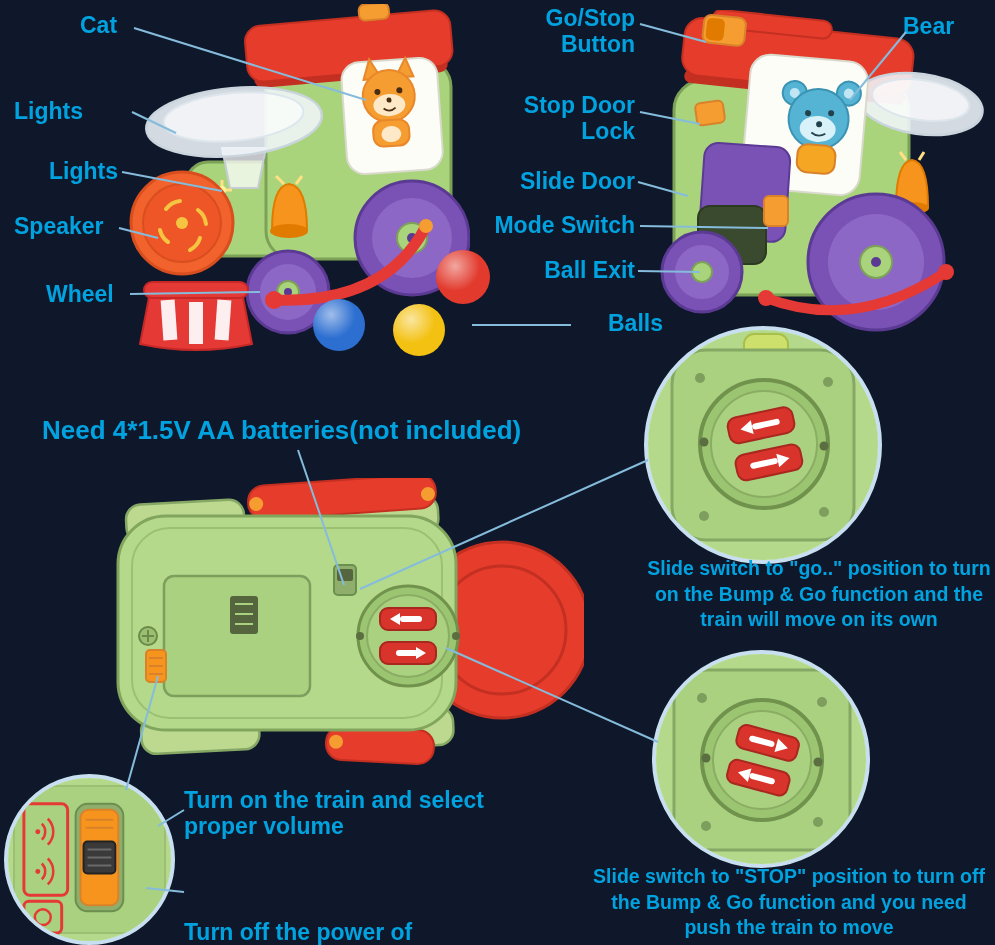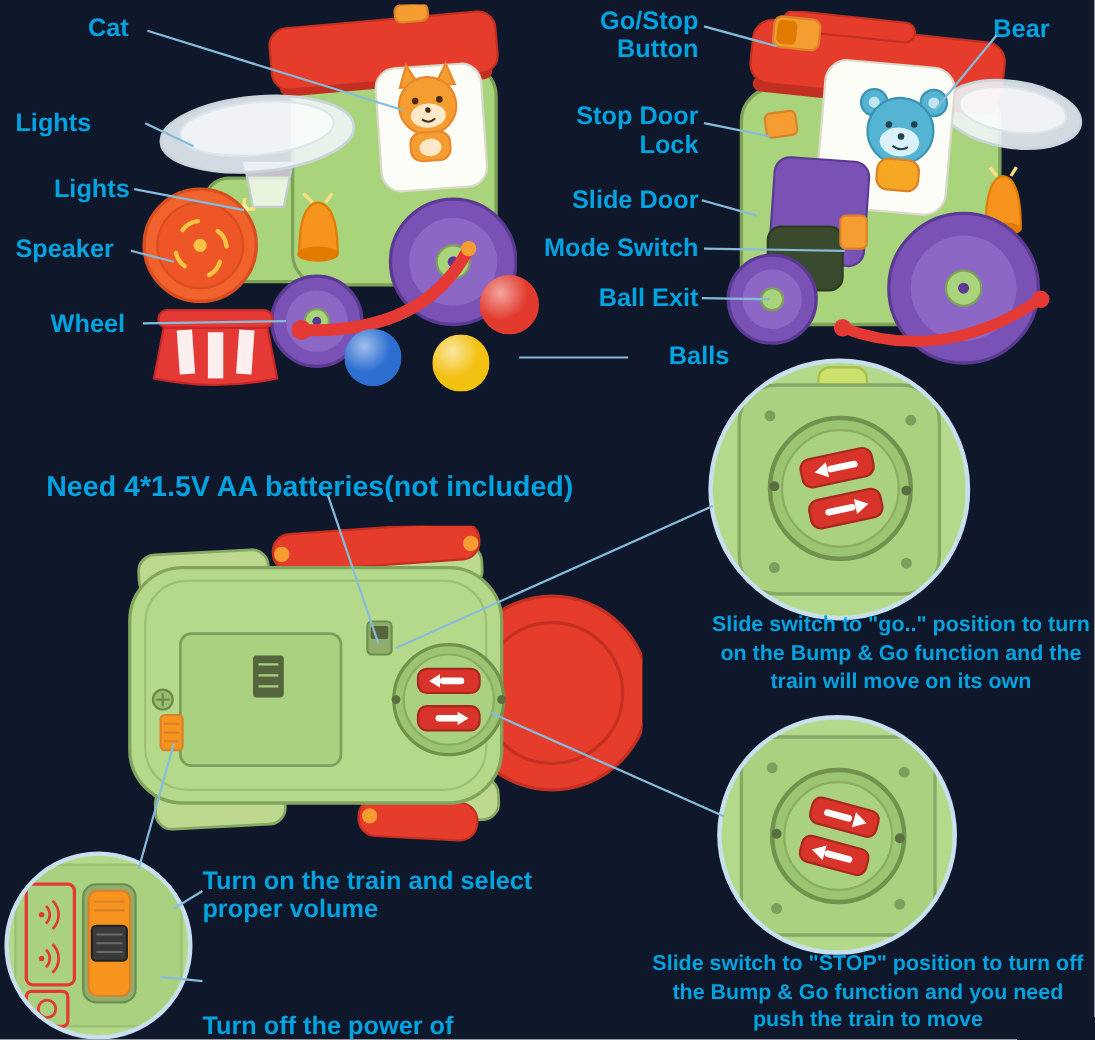--- a/index.html
+++ b/index.html
@@ -369,21 +369,21 @@
   <div class="label" style="left:46px;top:282px;">Wheel</div>
 
   <div class="label ta-r" style="left:503px;top:6px;width:132px;">Go/Stop Button</div>
   <div class="label" style="left:903px;top:14px;">Bear</div>
   <div class="label ta-r" style="left:493px;top:93px;width:142px;">Stop Door Lock</div>
   <div class="label ta-r" style="left:518px;top:169px;width:117px;">Slide Door</div>
   <div class="label ta-r" style="left:490px;top:213px;width:145px;">Mode Switch</div>
   <div class="label ta-r" style="left:536px;top:258px;width:99px;">Ball Exit</div>
   <div class="label" style="left:608px;top:311px;">Balls</div>
 
-  <div class="note" style="left:42px;top:427px;">Need 4*1.5V AA batteries(not included)</div>
+  <div class="note" style="left:42px;top:415px;">Need 4*1.5V AA batteries(not included)</div>
   <div class="instr" style="left:645px;top:556px;width:348px;">Slide switch to "go.." position to turn on the Bump &amp; Go function and the train will move on its own</div>
   <div class="instr" style="left:588px;top:864px;width:402px;">Slide switch to "STOP" position to turn off the Bump &amp; Go function and you need push the train to move</div>
   <div class="smalltext" style="left:184px;top:787px;width:345px;">Turn on the train and select proper volume</div>
   <div class="smalltext" style="left:184px;top:871px;width:262px;margin-top:48px;">Turn off the power of the train</div>
 
   <svg id="lines" width="995" height="945" viewBox="0 0 995 945">
     <line class="cline" x1="134" y1="28" x2="366" y2="100"></line>
     <line class="cline" x1="132" y1="112" x2="176" y2="133"></line>
     <line class="cline" x1="122" y1="172" x2="222" y2="191"></line>
     <line class="cline" x1="119" y1="228" x2="158" y2="238"></line>

